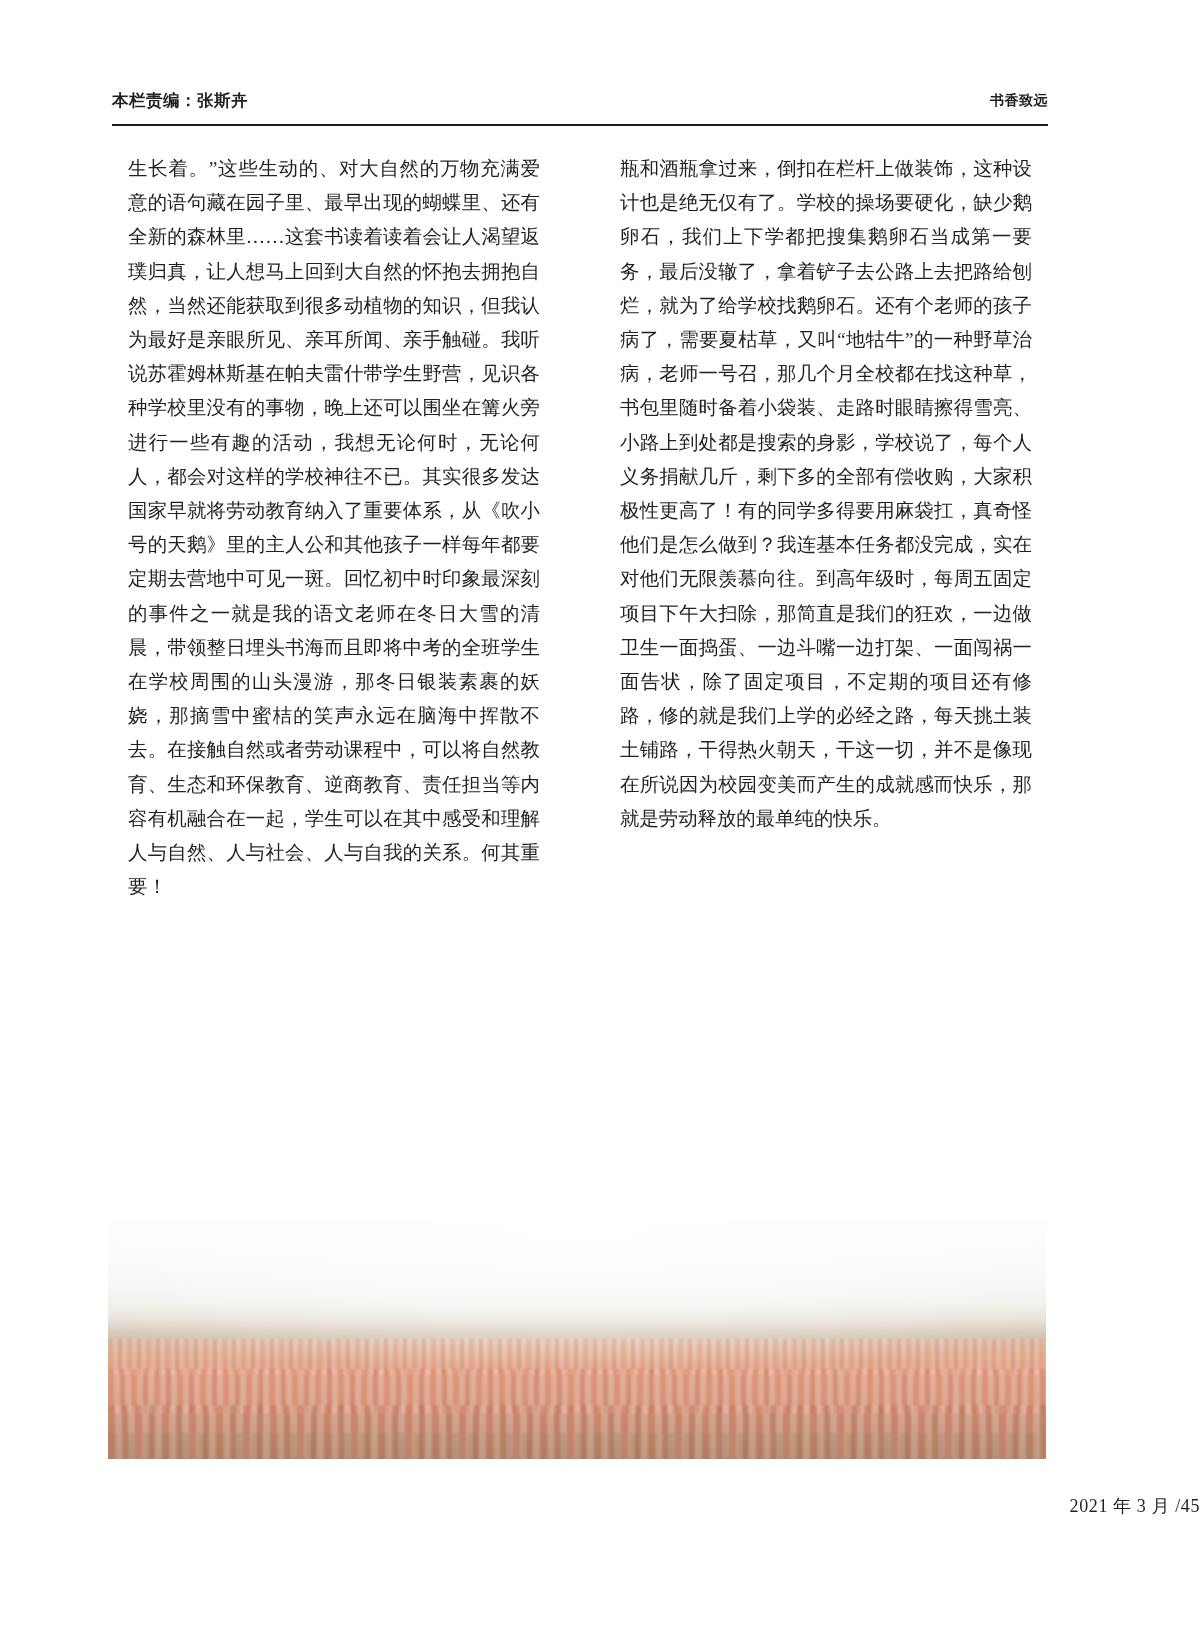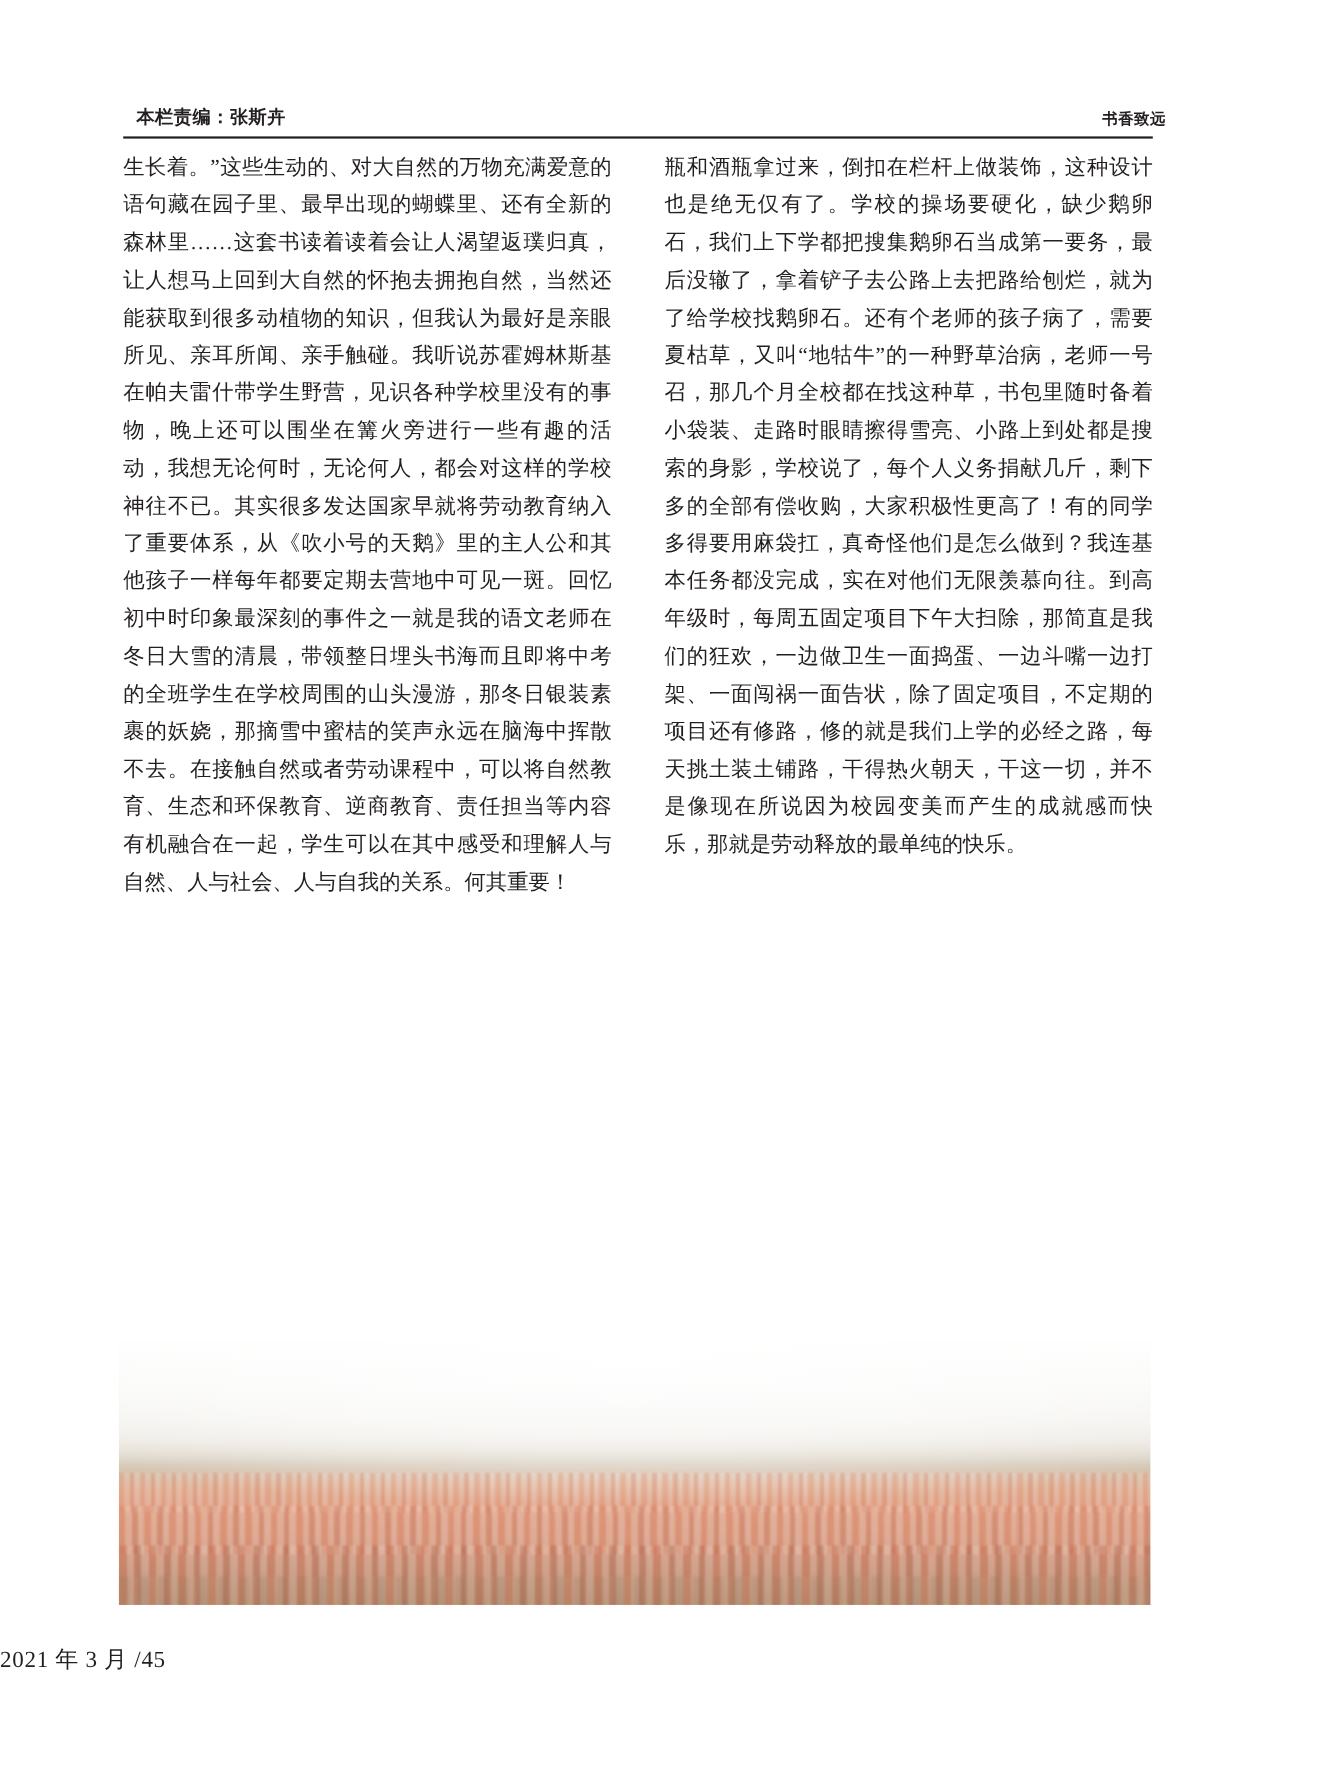--- a/index.html
+++ b/index.html
@@ -25,24 +25,23 @@
   }
 
   
   .header {
     position: absolute;
     left: 112px;
     top: 84px;
     width: 936px;
     height: 34px;
     display: flex;
-    align-items: flex-end;
+    align-items: center;
     justify-content: space-between;
     font-family: "DejaVu Sans", "Liberation Sans", sans-serif;
-    margin-left: 12px;
   }
   .header-left {
     font-size: 16.5px;
     font-weight: bold;
     letter-spacing: 0.5px;
     color: #231f20;
   }
   .header-right {
     font-size: 14px;
     font-weight: bold;
@@ -65,21 +64,21 @@
     top: 136px;
     width: 936px;
     height: 1040px;
     display: flex;
     justify-content: space-between;
   }
   .col {
     width: 444px;
   }
   .col p {
-    margin: 0;
+    margin: 16px;
     font-size: 19.4px;
     line-height: 34.2px;
     text-align: justify;
     text-justify: inter-ideograph;
     color: #231f20;
     letter-spacing: 0px;
   }
   .col p.indent {
     text-indent: 2em;
   }
@@ -183,23 +182,23 @@
     background: radial-gradient(110% 120% at 50% 55%, rgba(255,255,255,0) 55%, rgba(255,255,255,0.55) 100%);
     pointer-events: none;
   }
 
   
   .footer {
     position: absolute;
     left: 0;
     top: 1494px;
     width: 1200px;
-    text-align: left;
+    text-align: right;
     font-family: "Liberation Serif", "DejaVu Serif", serif;
-    font-size: 21px;
+    font-size: 18px;
     color: #231f20;
     letter-spacing: 0.6px;
   }
 </style>
 </head>
 <body>
 
 <div class="page">
 
   <div class="header">

